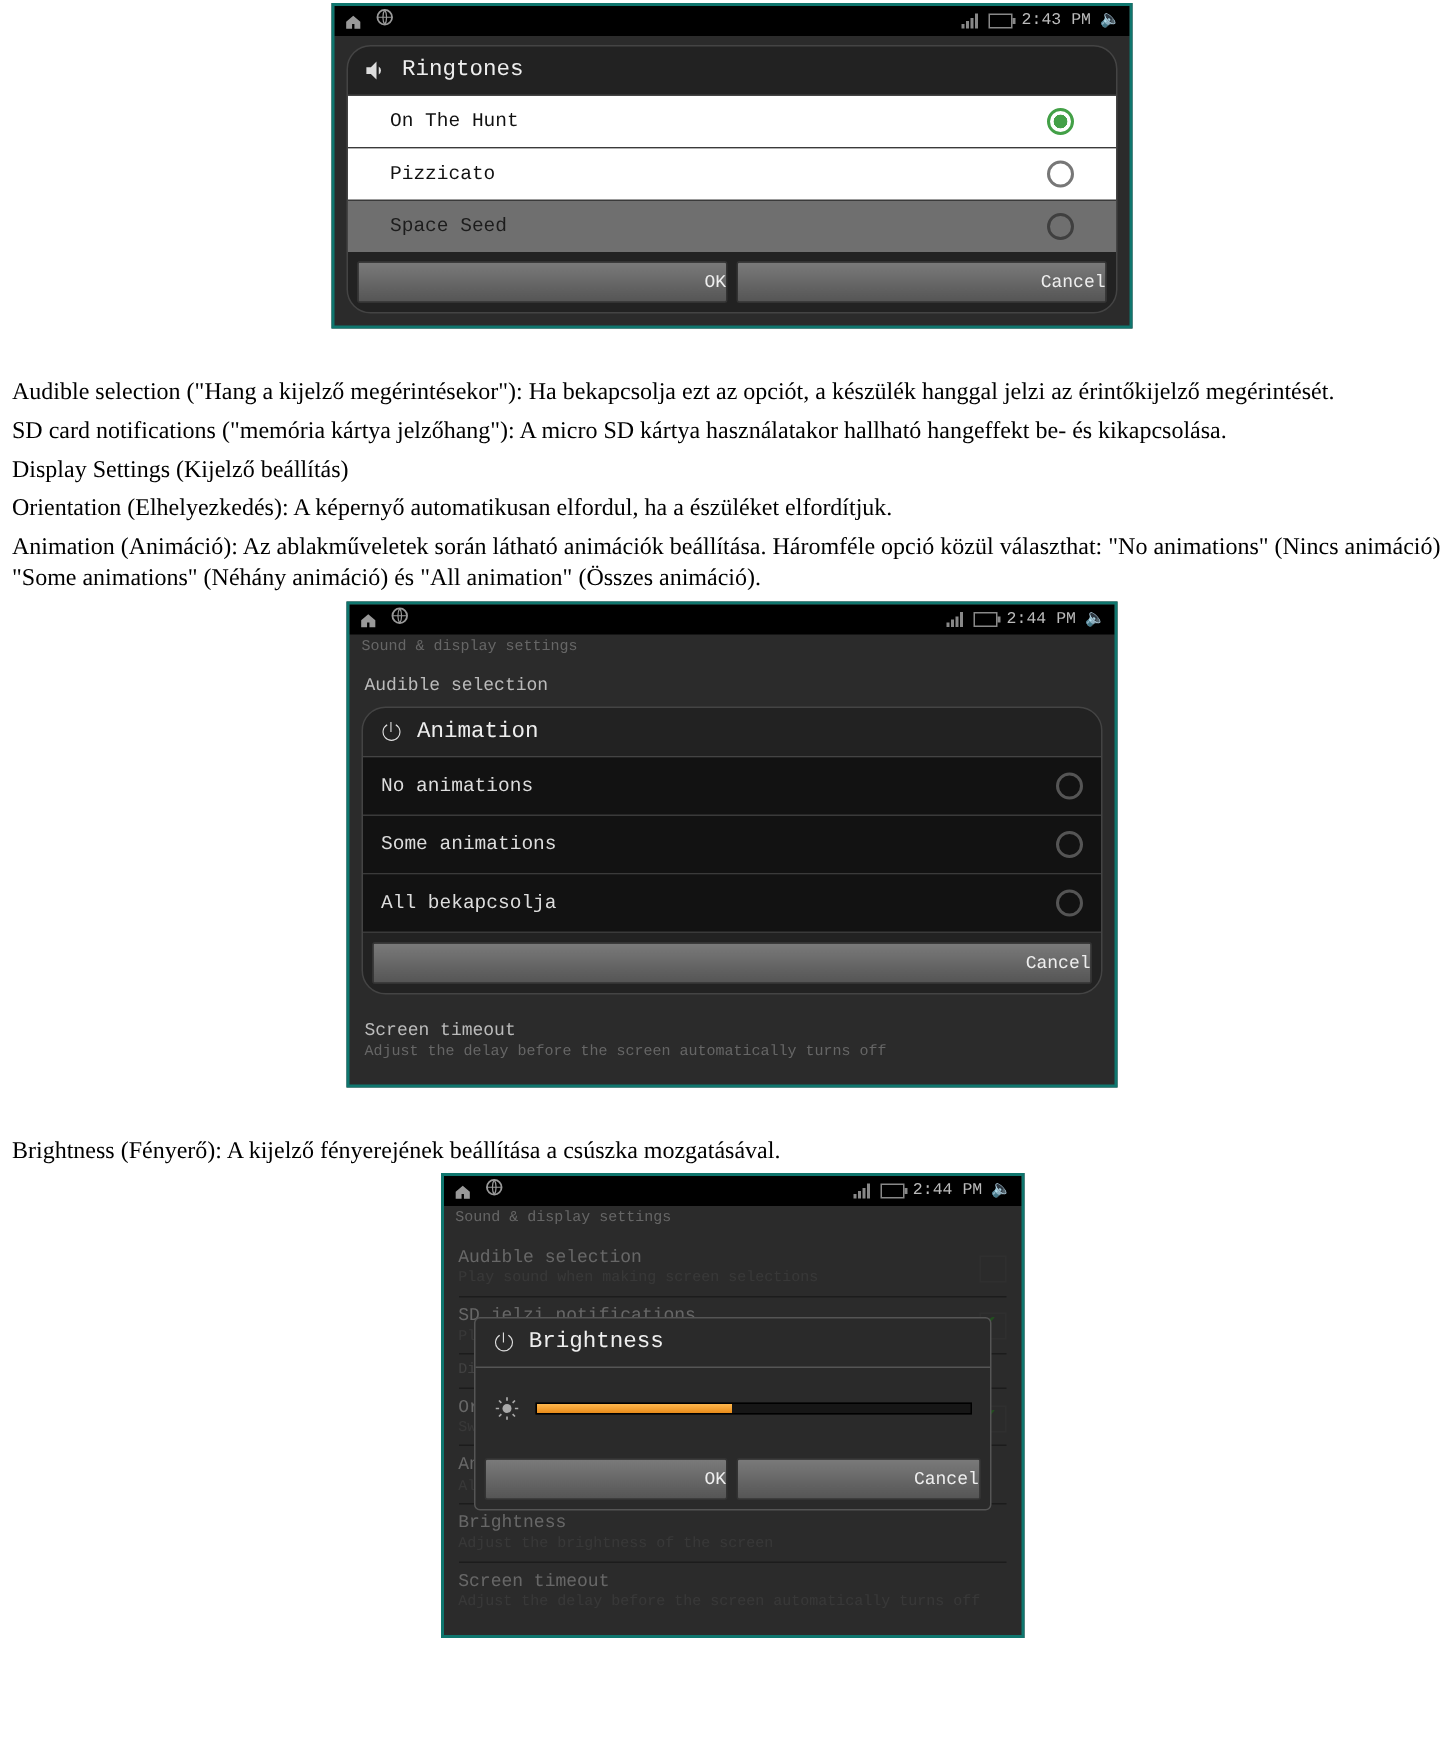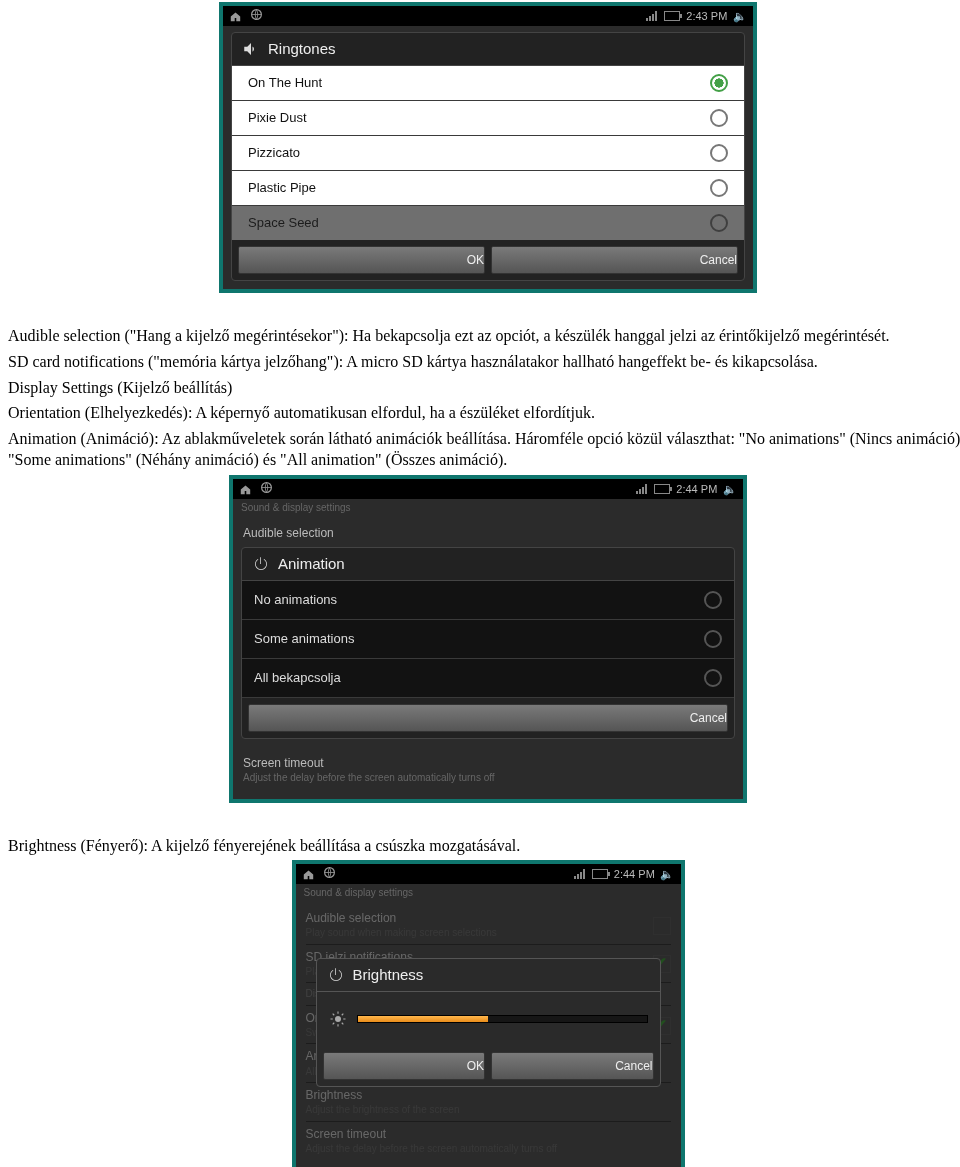--- a/index.html
+++ b/index.html
@@ -1,43 +1,43 @@
 <!DOCTYPE html>
 <html><head>
 <meta charset="utf-8">
 <style>
   body{margin:0;background:#fff;font-family:'Times New Roman',serif;font-size:16px;color:#000;line-height:1.35}
   .page{width:960px;margin:0 auto;padding:0 8px 40px}
   p{margin:4px 0}
   .spacer{height:18px}
   
-  .phone{margin:2px auto 10px;background:#2b2b2b;border:4px solid #0f766e;font-family:Liberation Sans, sans-serif;color:#cfcfcf;overflow:hidden}
+  .phone{margin:2px auto 10px;background:#2b2b2b;border:2px solid #0f766e;font-family:Liberation Mono, monospace;color:#cfcfcf;overflow:hidden}
   .ph1{width:530px}
   .ph2{width:510px}
   .ph3{width:385px;font-size:11px}
   .statusbar{height:20px;display:flex;align-items:center;padding:0 6px;background:#000;color:#bbb;font-size:11px}
   .sb-left{display:flex;gap:8px;align-items:center}
   .sb-right{margin-left:auto;display:flex;gap:6px;align-items:center}
   .home-icon{width:13px;height:11px;position:relative}
   .home-icon svg{width:13px;height:11px;fill:#999}
   .globe-icon svg{width:13px;height:13px;fill:#999}
   .stair-icon{width:12px;height:10px;display:flex;align-items:flex-end;gap:1px}
   .stair-icon span{width:2px;background:#888}
   .bar1{height:3px}.bar2{height:5px}.bar3{height:7px}.bar4{height:10px}
   .batt{width:14px;height:8px;border:1px solid #888;position:relative}
   .batt::after{content:'';position:absolute;right:-3px;top:2px;width:2px;height:4px;background:#888}
   .crumb{padding:2px 8px;font-size:10px;color:#666}
   
-  .dialog{margin:2px 8px 8px;border:1px solid #444;border-radius:4px;background:#222}
+  .dialog{margin:2px 8px 8px;border:1px solid #444;border-radius:16px;background:#222}
   .dlg-header{display:flex;align-items:center;gap:8px;padding:6px 10px;border-bottom:1px solid #444}
   .dlg-icon{width:18px;height:18px}
   .dlg-icon svg{width:18px;height:18px;fill:#ddd}
   .dlg-title{font-size:15px;color:#eee}
   .opt-list{}
-  .opt{display:flex;align-items:center;padding:8px 16px;border-bottom:1px solid #3a3a3a;background:#fff;color:#111;font-size:13px}
+  .opt{display:flex;align-items:center;padding:8px 28px;border-bottom:1px solid #3a3a3a;background:#fff;color:#111;font-size:13px}
   .opt:last-child{border-bottom:none}
   .opt .radio{margin-left:auto;width:14px;height:14px;border:2px solid #777;border-radius:50%}
   .opt.sel .radio{border-color:#43a047;background:radial-gradient(circle,#43a047 45%,transparent 48%)}
   .btn-row{display:flex;gap:6px;padding:6px}
   .btn{flex:1;text-align:right;padding:5px 0;background:linear-gradient(#7a7a7a,#555);border:1px solid #333;color:#eee;font-size:12px;border-radius:2px}
   .opt-dark{display:flex;align-items:flex-end;padding:10px 12px;border-bottom:1px solid #3a3a3a;background:#121212;color:#ddd;font-size:13px}
   .opt-dark .radio{margin-left:auto;width:14px;height:14px;border:2px solid #555;border-radius:50%}
   
   .setlist{padding:4px 10px 10px;font-size:11px;color:#888}
   .setitem{display:flex;align-items:center;gap:8px;padding:4px 0;border-bottom:1px solid #333}
@@ -91,29 +91,21 @@
               <path d="M3 9v6h4l5 5V4L7 9H3zm13 3a4 4 0 00-2-3.5v7A4 4 0 0016 12z"></path>
             </svg></span>
         <span class="dlg-title">Ringtones</span>
       </div>
       <div class="opt-list">
         <div class="opt sel">
             <span>On The Hunt</span>
             <span class="radio"></span>
           </div>
         <div class="opt">
-            <span>Pixie Dust</span>
-            <span class="radio"></span>
-          </div>
-        <div class="opt">
             <span>Pizzicato</span>
-            <span class="radio"></span>
-          </div>
-        <div class="opt">
-            <span>Plastic Pipe</span>
             <span class="radio"></span>
           </div>
         <div class="opt" style="opacity:.35">
             <span>Space Seed</span>
             <span class="radio"></span>
           </div>
       </div>
       <div class="btn-row">
         <div class="btn">OK</div>
         <div class="btn">Cancel</div>

